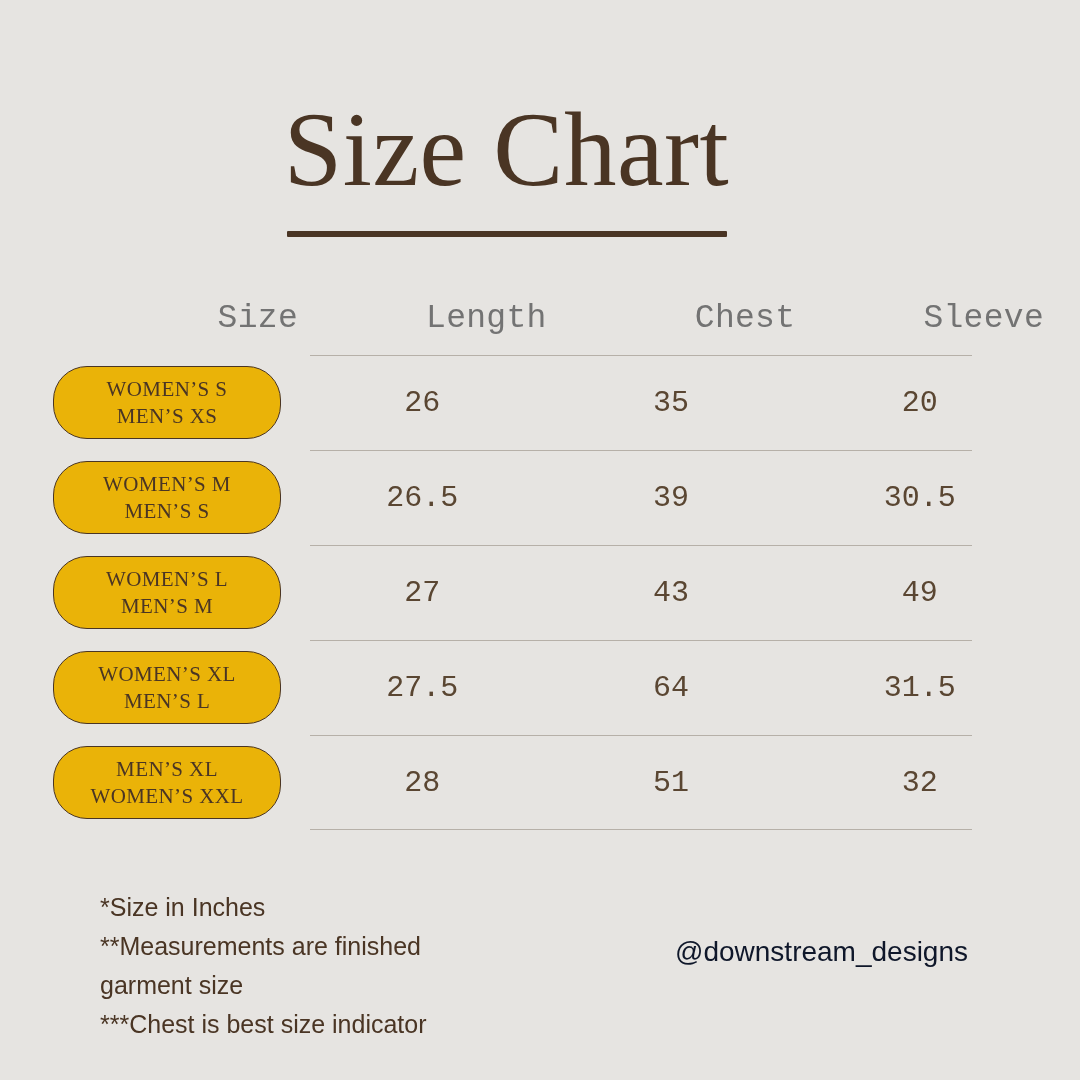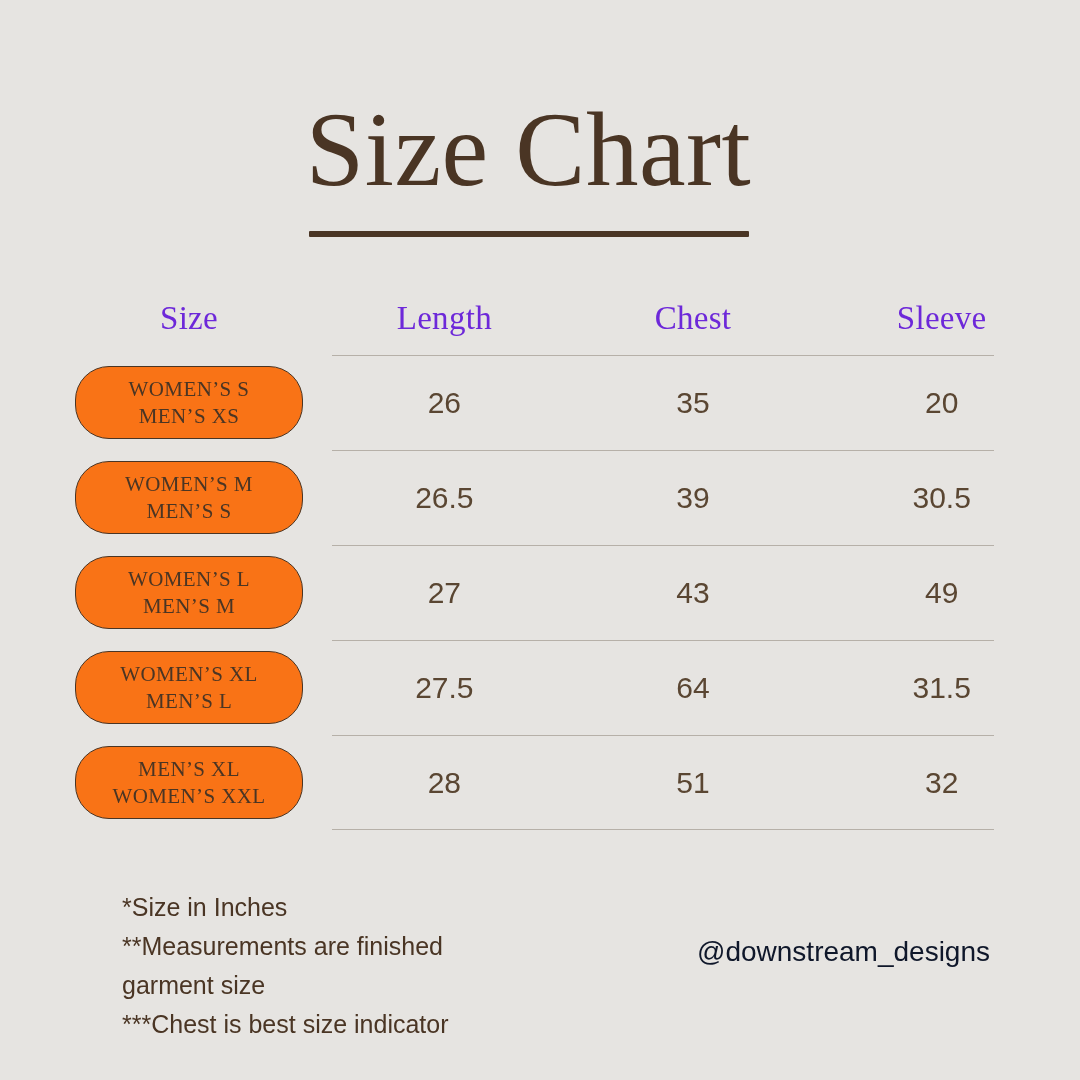--- a/index.html
+++ b/index.html
@@ -12,21 +12,20 @@
     background: #e6e4e1;
     font-family: "Liberation Sans", sans-serif;
     color: #4a3524;
     overflow: hidden;
   }
   .page {
     position: relative;
     width: 1013px;
     height: 1080px;
     box-sizing: border-box;
-    margin-left: 22px;
   }
 
   
   .title-wrap {
     text-align: center;
     padding-top: 96px;
   }
   .title {
     font-family: "Liberation Serif", serif;
     font-size: 105px;
@@ -60,25 +59,26 @@
   .col-size {
     width: 262px;
     flex: 0 0 262px;
     text-align: center;
   }
   .col-val {
     flex: 1 1 0;
     text-align: center;
   }
   .th {
-    font-family: Liberation Serif, serif;
+    font-family: Liberation Mono, monospace;
     font-size: 33px;
-    color: #6d28d9;
+    color: #737373;
     padding-bottom: 14px;
     letter-spacing: 0.3px;
+    text-align: right;
   }
 
   .rows {
     margin-top: 4px;
   }
   .row {
     display: flex;
     align-items: center;
     padding: 0 36px;
     box-sizing: border-box;
@@ -94,32 +94,32 @@
     background: #b6b0a8;
   }
   .rule-top { top: 0; }
   .rule-bottom { bottom: 0; }
 
   .pill {
     width: 228px;
     margin: 0 auto;
     border: 1.6px solid #4a3524;
     border-radius: 34px;
-    background: #f97316;
+    background: #eab308;
     padding: 9px 6px;
     box-sizing: border-box;
     text-align: center;
     font-family: "Liberation Serif", serif;
     font-size: 21px;
     line-height: 1.28;
     letter-spacing: 0.4px;
     color: #4a3524;
   }
   .cell-val {
-    font-family: Liberation Sans, sans-serif;
+    font-family: Liberation Mono, monospace;
     font-size: 30px;
     color: #5a4632;
     text-align: center;
   }
 
   
   .footer {
     position: absolute;
     left: 0;
     top: 888px;

